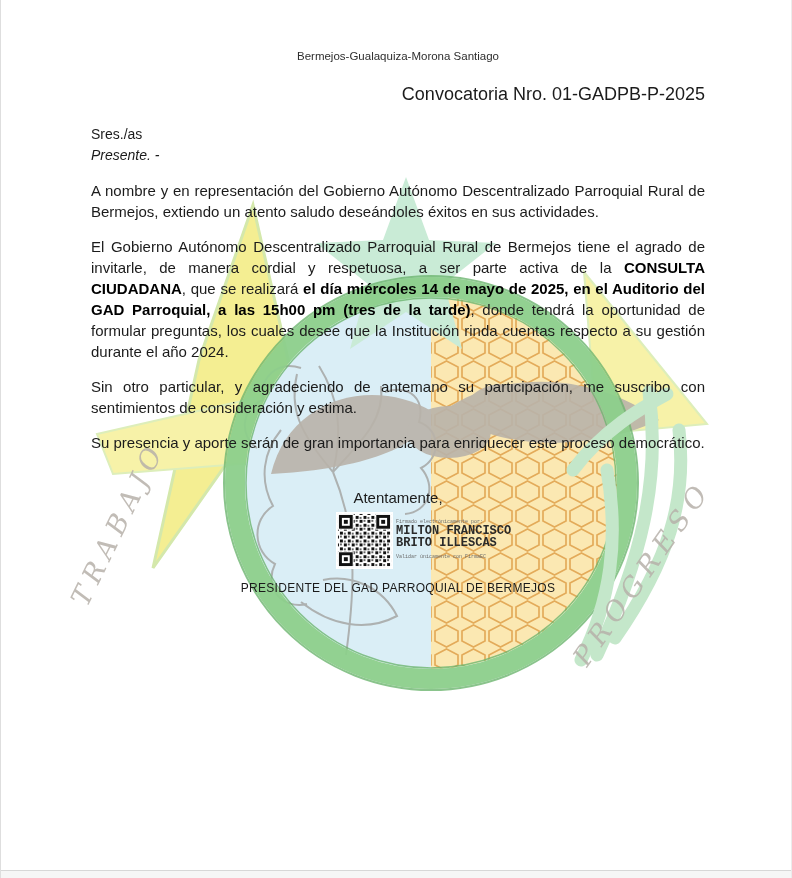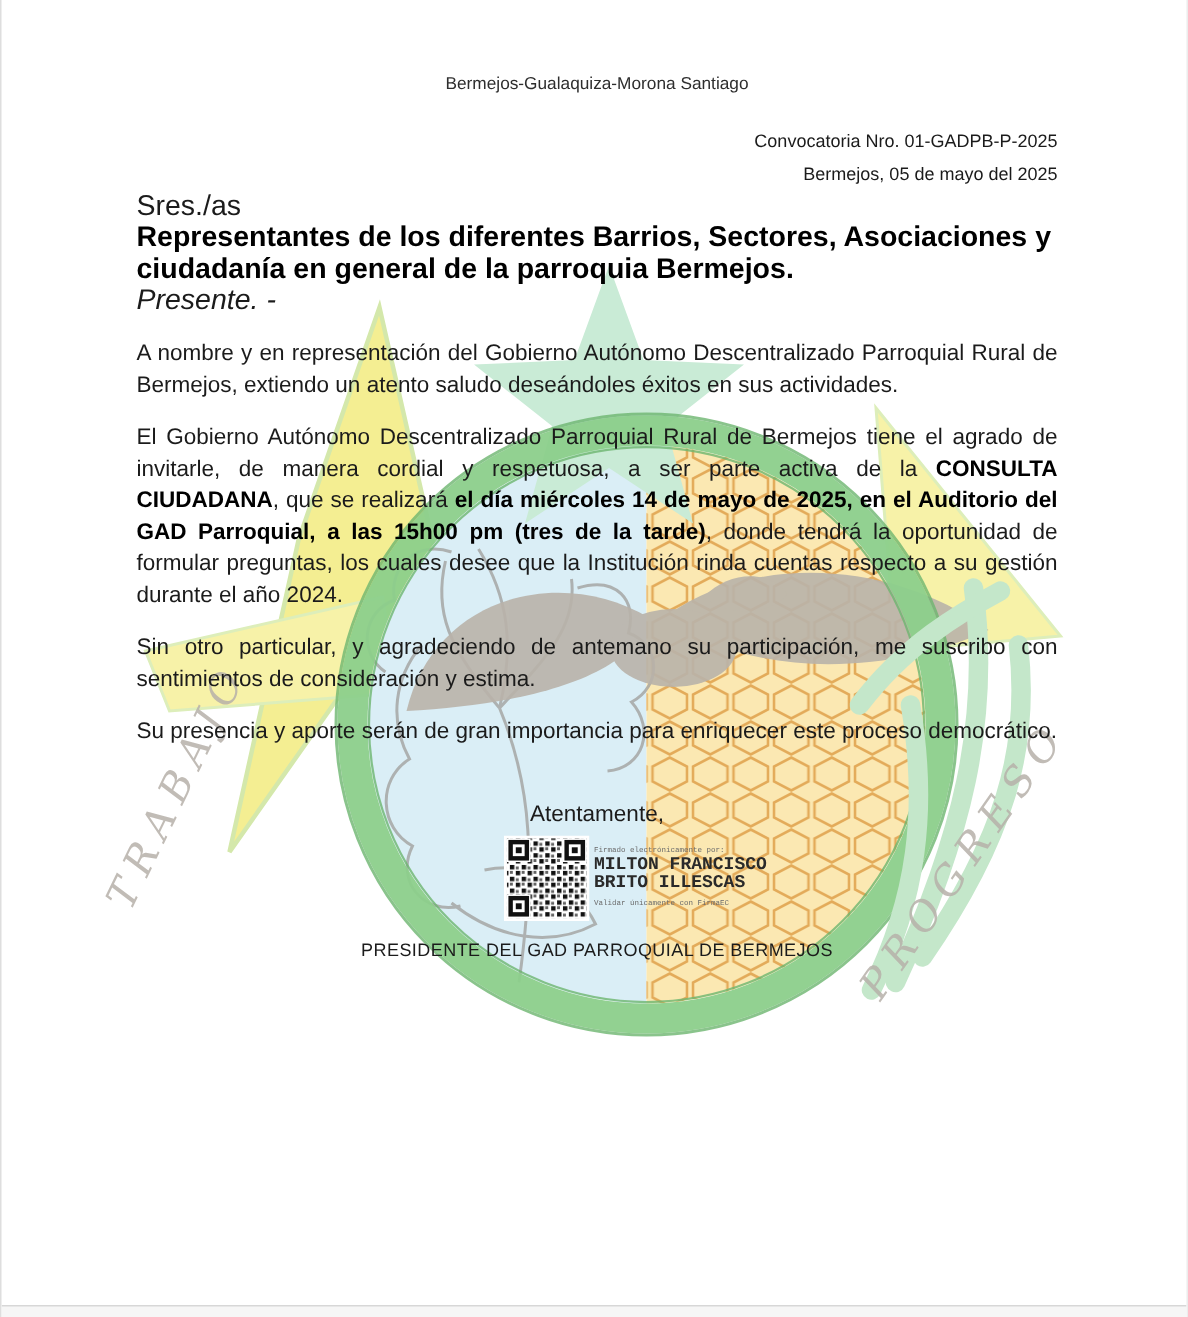--- a/index.html
+++ b/index.html
@@ -17,22 +17,22 @@
   }
   .page-bottom-edge{
     position:absolute;left:0;bottom:0;width:100%;height:7px;
     background:#f6f6f6;border-top:1px solid #d7d7d7;z-index:3;
   }
   .watermark{position:absolute;left:0;top:0;width:792px;height:878px;z-index:0;pointer-events:none;}
   .motto{font-family:"DejaVu Serif","Liberation Serif",serif;font-style:italic;font-size:27px;letter-spacing:7px;fill:#b7b1aa;opacity:.85;}
   .content{position:relative;z-index:1;padding:46px 86px 0 90px;}
   .doc-title{margin:0;text-align:center;font-size:26px;font-weight:bold;letter-spacing:.2px;color:#000;}
   .doc-subtitle{margin:4px 0 0 0;text-align:center;font-size:11.5px;color:#2e2e2e;}
-  .meta-block{margin-top:21px;text-align:right;font-size:12px;line-height:22px;color:#1b1b1b;}
-  .recipient{font-size:19px;line-height:21px;}
+  .meta-block{margin-top:21px;text-align:right;font-size:18px;line-height:22px;color:#1b1b1b;}
+  .recipient{margin-top:19px;font-size:14px;line-height:21px;}
   .addressee{font-weight:bold;color:#000;}
   .presente{font-style:italic;}
   .body-paragraphs p{margin:14px 0 0 0;font-size:15px;line-height:21px;text-align:justify;}
   .b{font-weight:bold;color:#000;}
   .closing{margin:36px 0 0 0;font-size:15px;text-align:center;}
   .stamp{margin:6px 0 0 245px;display:flex;align-items:flex-start;width:230px;}
   .stamp-qr{flex:0 0 auto;}
   .stamp-text{margin-left:3px;padding-top:7px;}
   .stamp-tiny{font-size:5px;line-height:6px;color:#6b6b6b;font-family:"Liberation Mono","DejaVu Sans Mono",monospace;white-space:nowrap;}
   .stamp-name{font-size:12px;line-height:12px;font-weight:bold;color:#2a2a2a;font-family:"Liberation Mono","DejaVu Sans Mono",monospace;white-space:nowrap;}
@@ -99,26 +99,24 @@
     <text class="motto" x="86" y="608" transform="rotate(-64 86 608)">TRABAJO</text>
     <text class="motto" x="586" y="668" transform="rotate(-55 586 668)">PROGRESO</text>
   </svg>
 
   <div class="content">
 
     <div class="doc-subtitle">Bermejos-Gualaquiza-Morona Santiago</div>
 
     <div class="meta-block">
       <div>Convocatoria Nro. 01-GADPB-P-2025</div>
-      <div>Bermejos, 05 de mayo del 2025</div>
     </div>
 
     <div class="recipient">
       <div>Sres./as</div>
-      <div class="addressee">Representantes de los diferentes Barrios, Sectores, Asociaciones y ciudadanía en general de la parroquia Bermejos.</div>
       <div class="presente">Presente. -</div>
     </div>
 
     <div class="body-paragraphs">
       <p><span>A nombre y en representación del Gobierno Autónomo Descentralizado Parroquial Rural de Bermejos, extiendo un atento saludo deseándoles éxitos en sus actividades.</span></p>
       <p><span>El Gobierno Autónomo Descentralizado Parroquial Rural de Bermejos tiene el agrado de invitarle, de manera cordial y respetuosa, a ser parte activa de la </span><span class="b">CONSULTA CIUDADANA</span><span>, que se realizará </span><span class="b">el día miércoles 14 de mayo de 2025, en el Auditorio del GAD Parroquial, a las 15h00 pm (tres de la tarde)</span><span>, donde tendrá la oportunidad de formular preguntas, los cuales desee que la Institución rinda cuentas respecto a su gestión durante el año 2024.</span></p>
       <p><span>Sin otro particular, y agradeciendo de antemano su participación, me suscribo con sentimientos de consideración y estima.</span></p>
       <p><span>Su presencia y aporte serán de gran importancia para enriquecer este proceso democrático.</span></p>
     </div>
 

